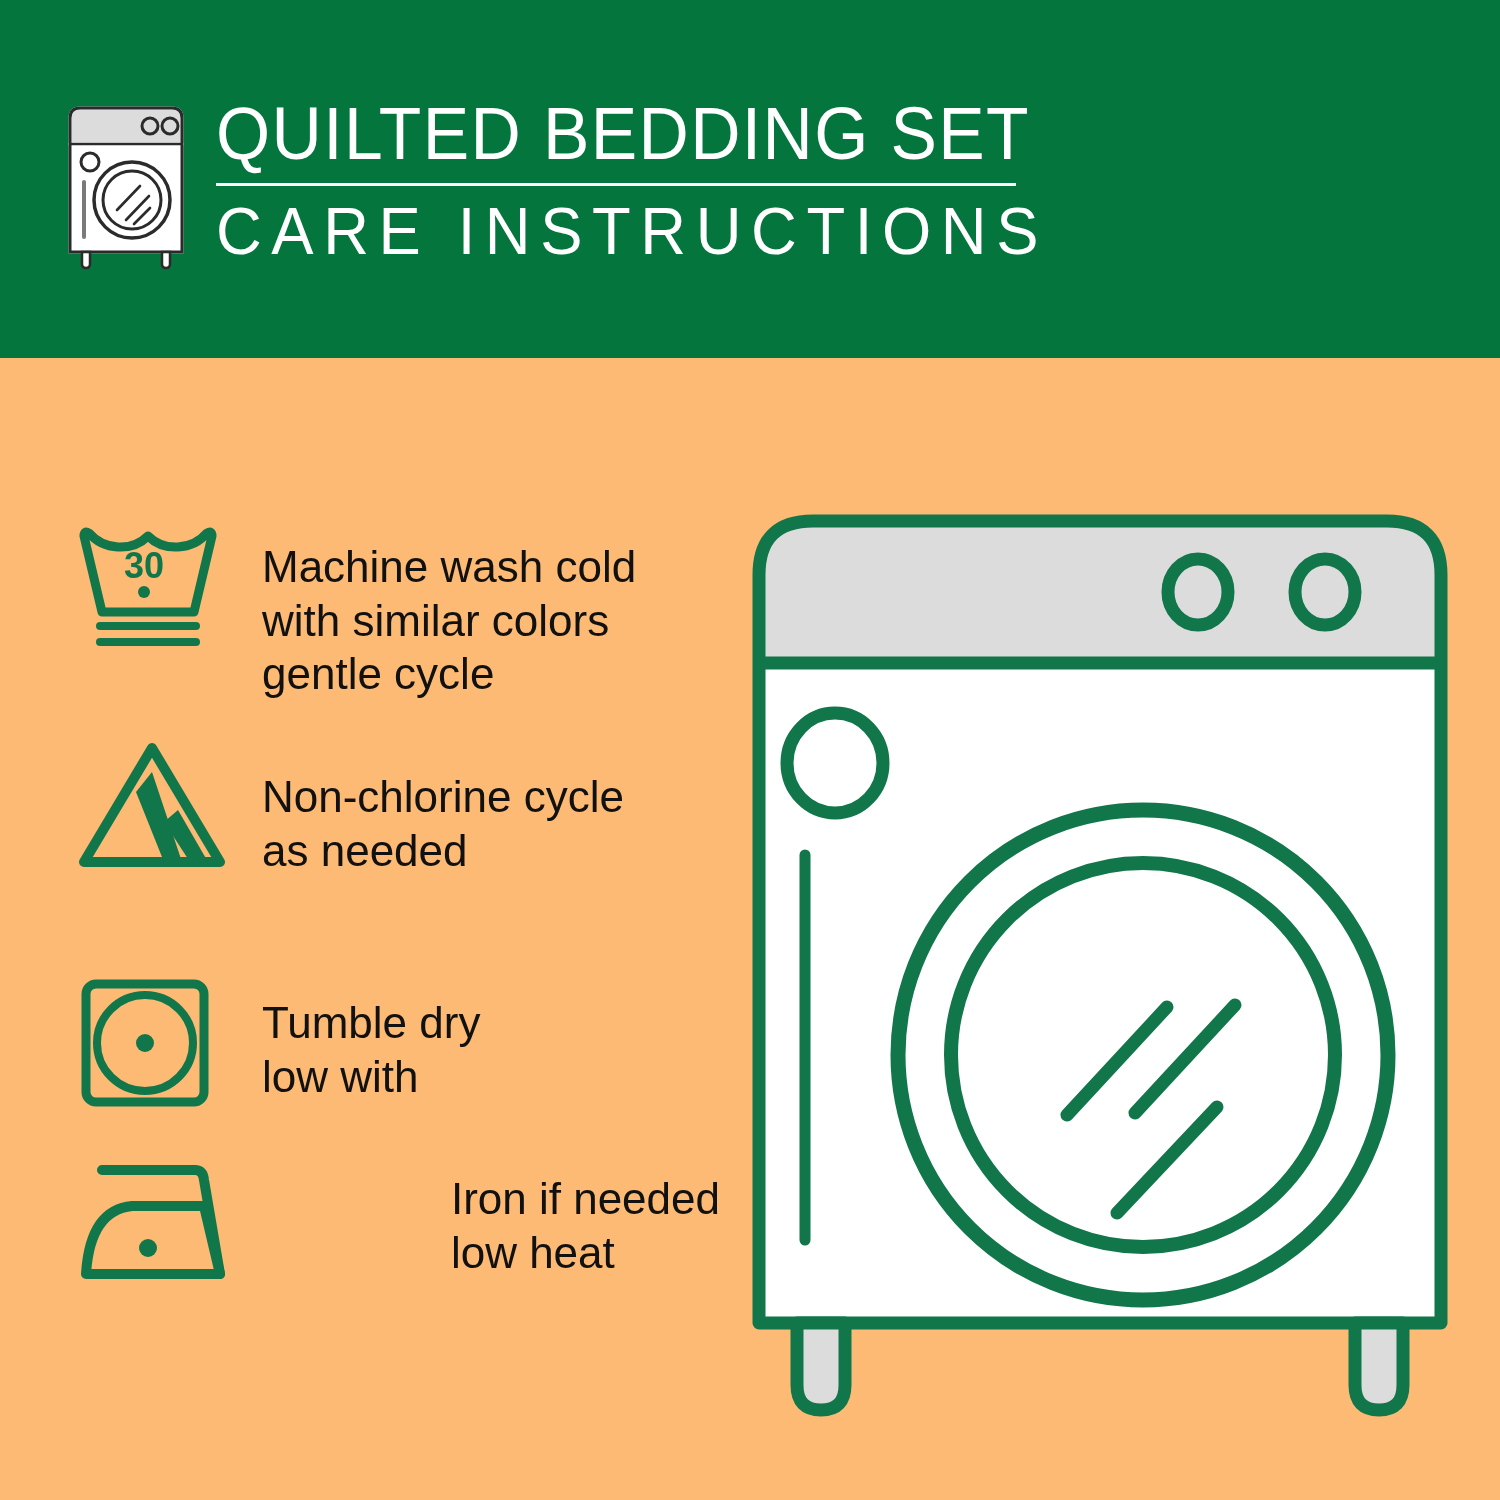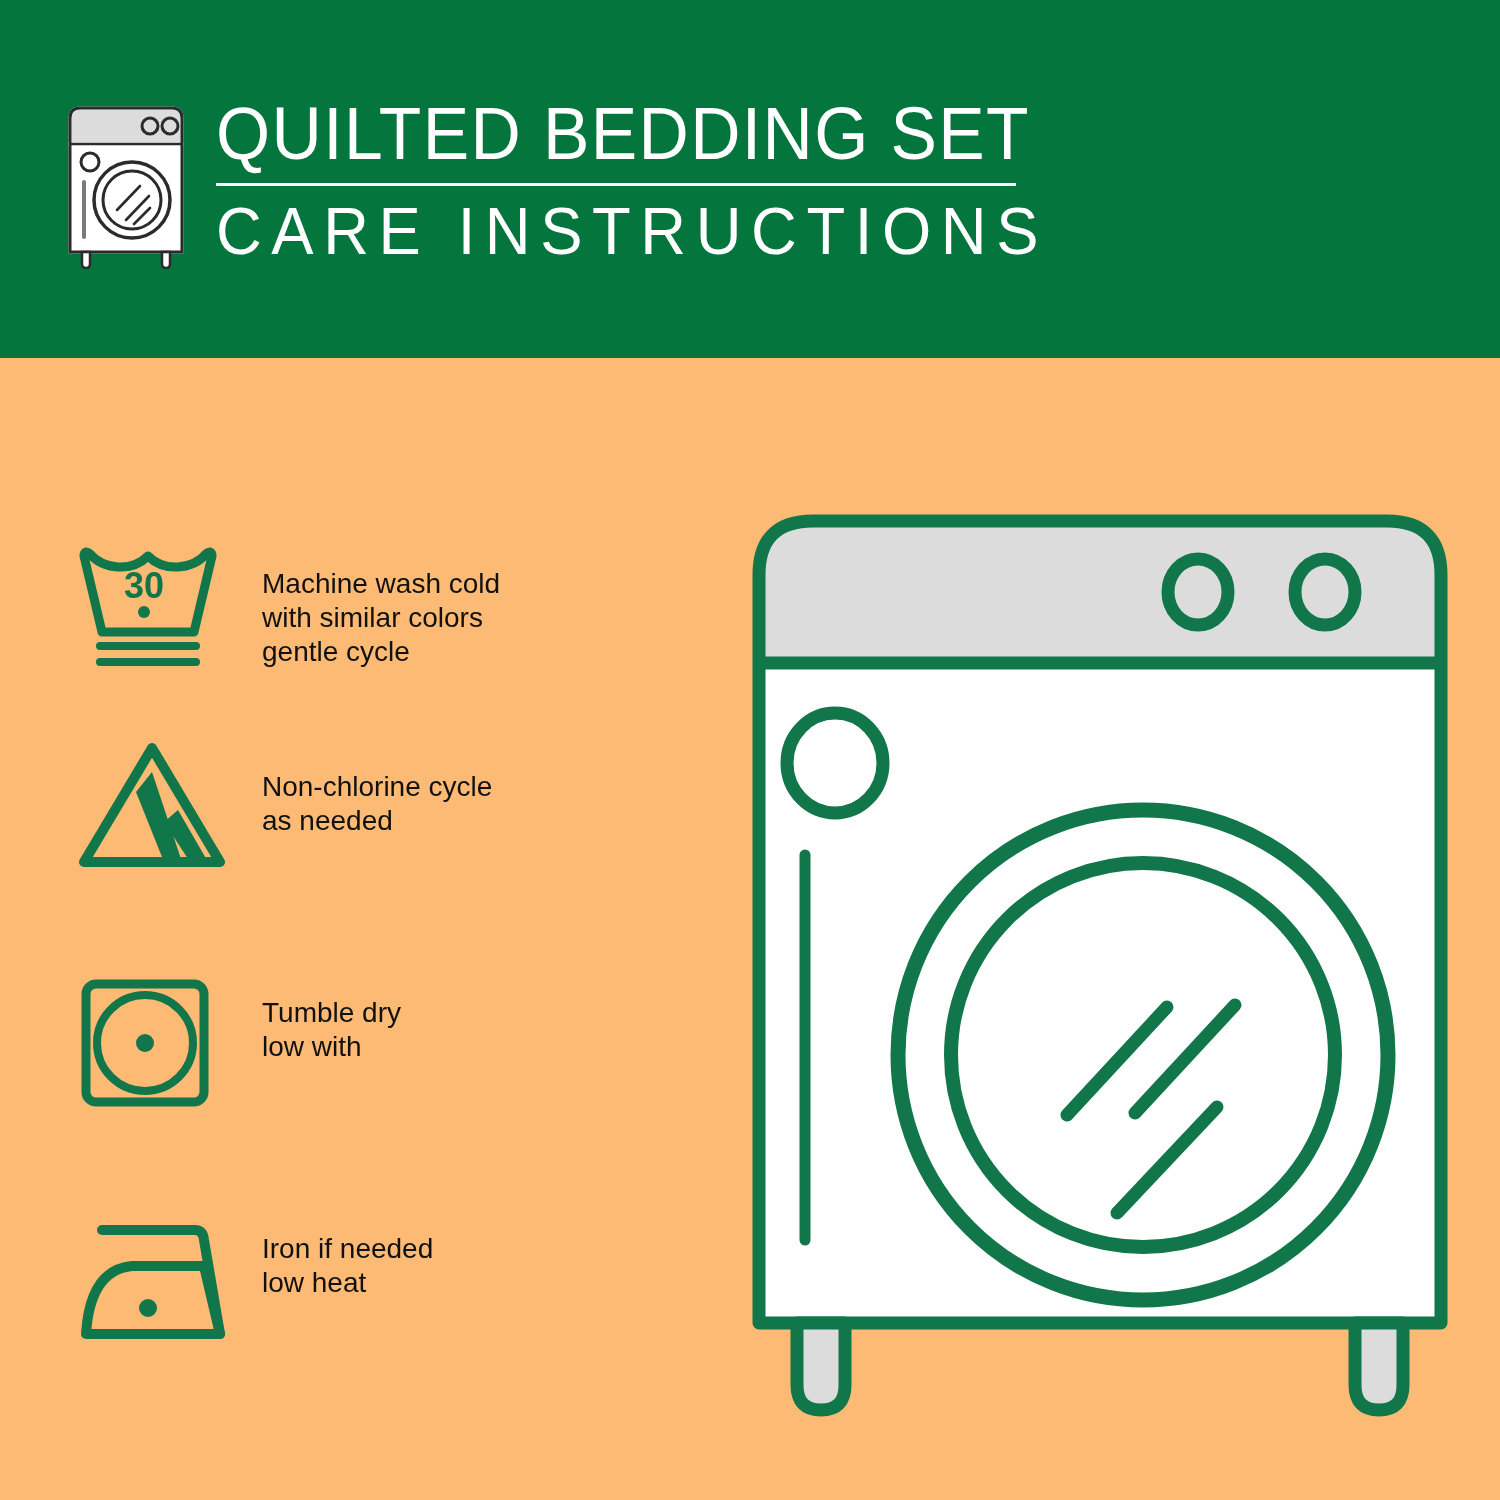--- a/index.html
+++ b/index.html
@@ -91,36 +91,36 @@
   }
 
   .care-row {
     position: absolute;
     left: 0;
     display: flex;
     align-items: flex-start;
     width: 650px;
   }
 
-  .care-row.r0 { top: 36px; align-items: center; }
+  .care-row.r0 { top: 16px; }
   .care-row.r1 { top: 230px; }
   .care-row.r2 { top: 468px; }
-  .care-row.r3 { top: 712px; }
+  .care-row.r3 { top: 652px; justify-content: space-between; }
 
   .care-symbol {
     width: 180px;
     flex: 0 0 180px;
     display: flex;
     align-items: flex-start;
     justify-content: flex-start;
   }
 
   .care-text {
     font-family: "Liberation Sans", sans-serif;
-    font-size: 28px;
+    font-size: 44px;
     line-height: 1.22;
     color: #111111;
     white-space: pre-line;
     padding-left: 12px;
   }
 
   .care-row.r0 .care-text { padding-top: 24px; }
   .care-row.r1 .care-text { padding-top: 40px; }
   .care-row.r2 .care-text { padding-top: 28px; }
   .care-row.r3 .care-text { padding-top: 20px; }

